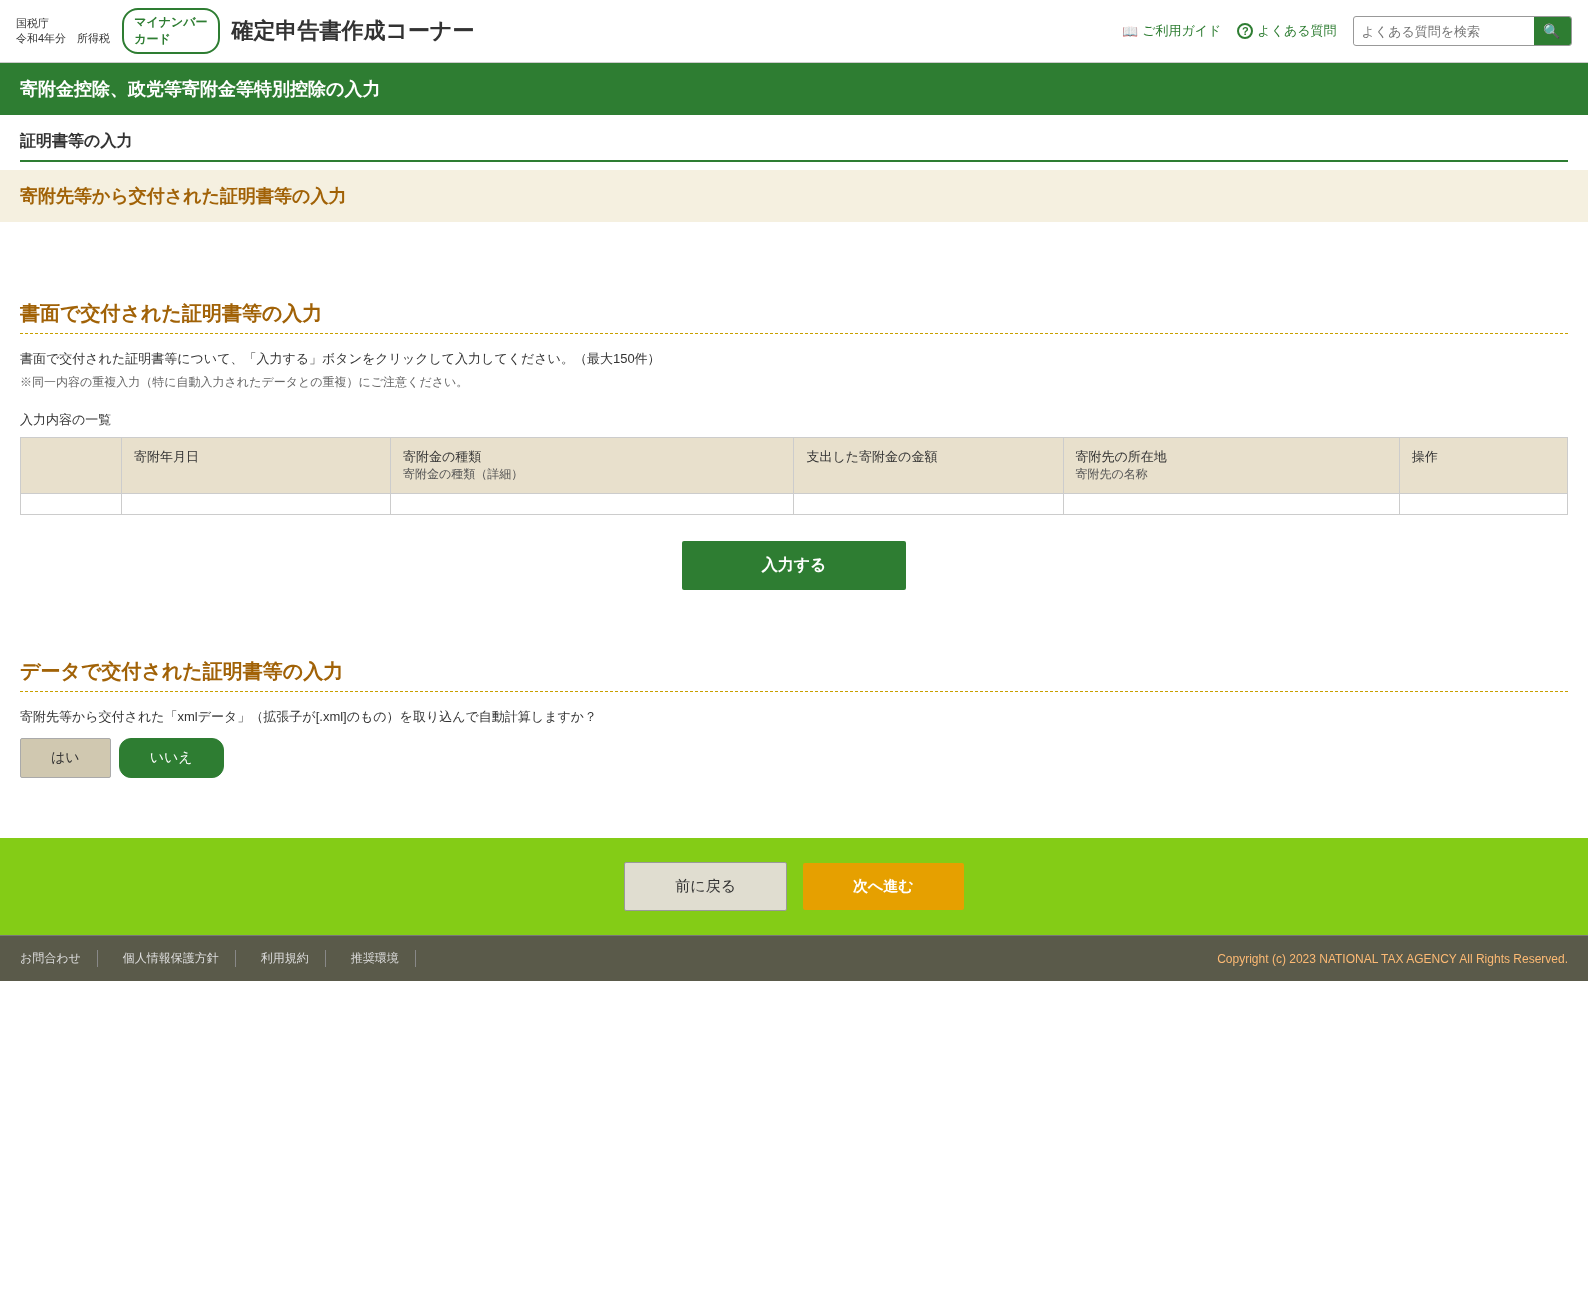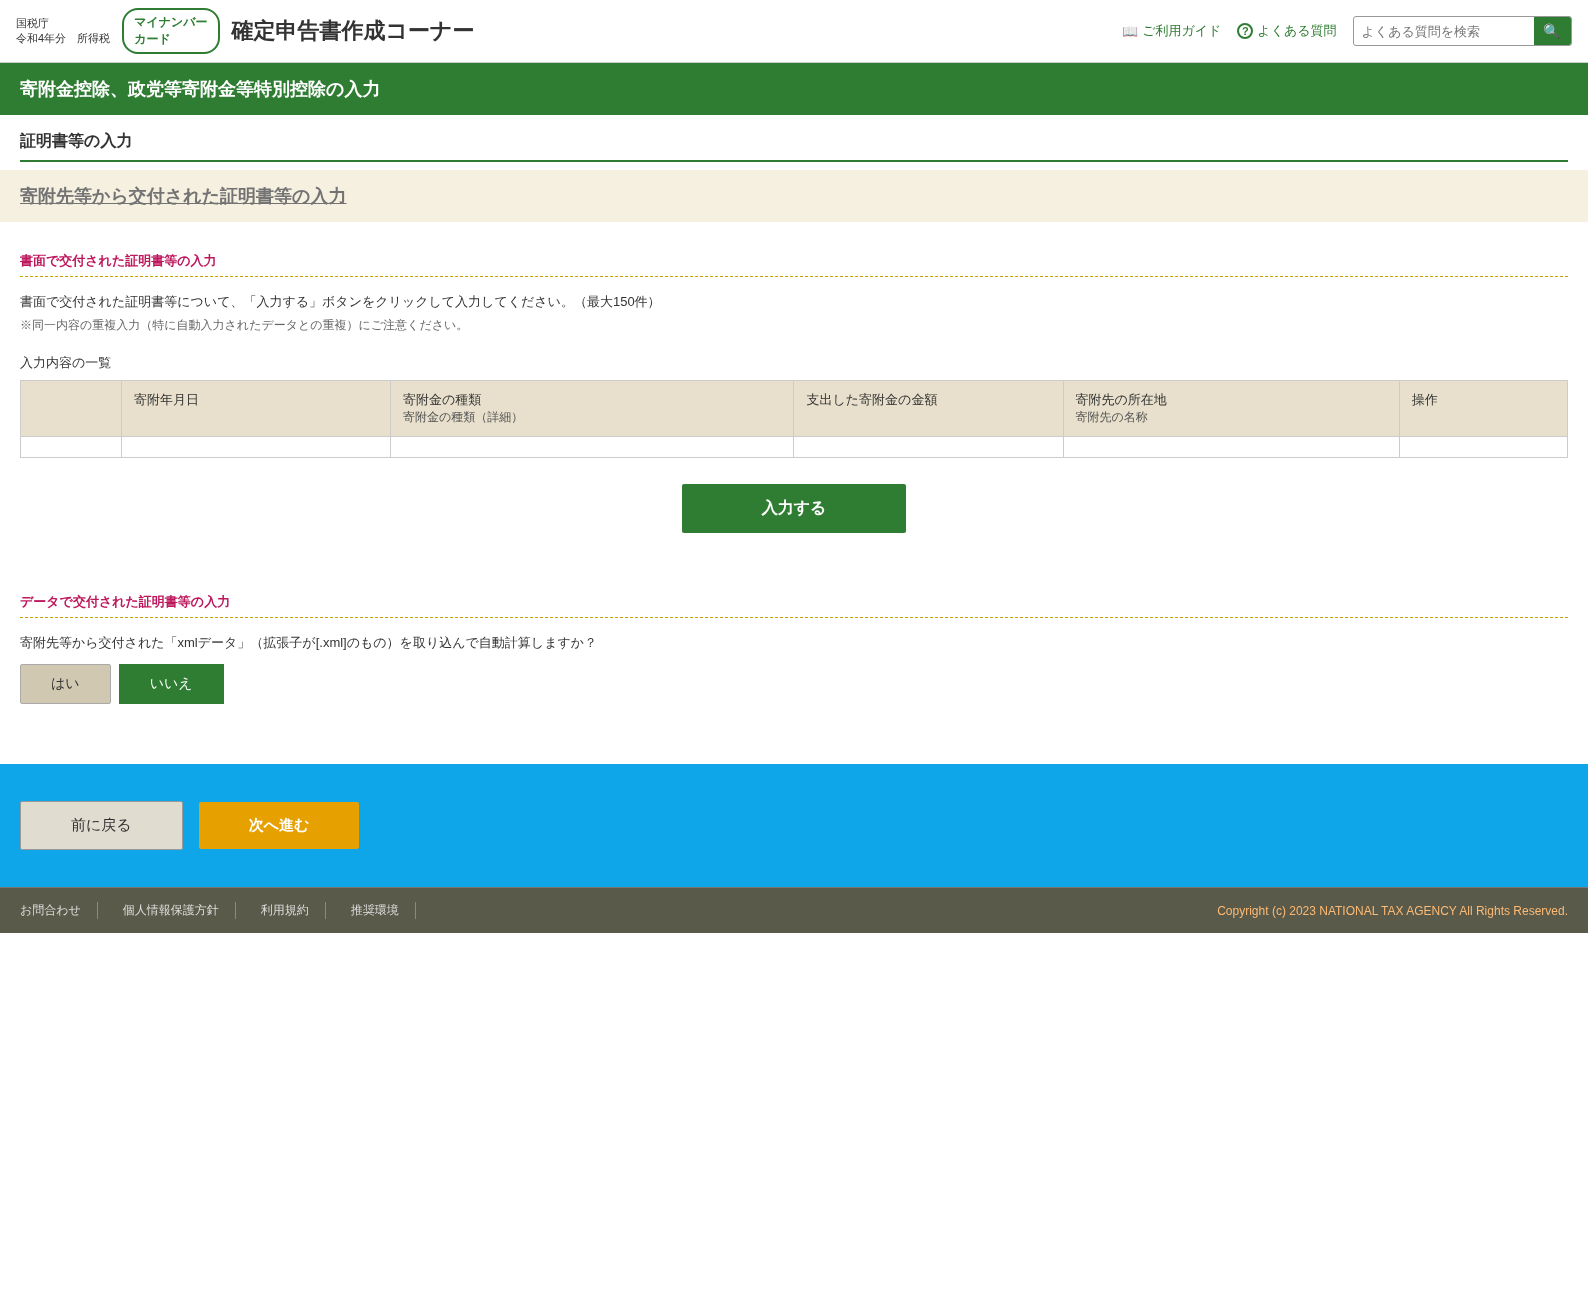--- a/index.html
+++ b/index.html
@@ -19,28 +19,28 @@
     
     .page-title-bar { background: #2e7d32; padding: 14px 20px; }
     .page-title-bar h1 { color: #fff; font-size: 18px; font-weight: bold; }
 
     
     .section-header { padding: 16px 20px 8px; }
     .section-header h2 { font-size: 16px; color: #333; font-weight: bold; border-bottom: 2px solid #2e7d32; padding-bottom: 8px; }
 
     
     .sub-section-heading { background: #f5f0e0; padding: 14px 20px; }
-    .sub-section-heading h2 { font-size: 18px; font-weight: bold; color: #737373; text-decoration: underline; }
+    .sub-section-heading h2 { font-size: 18px; font-weight: bold; color: #a16207; }
 
     
     .main-content { padding: 30px 20px 20px; }
 
     
     .content-section { margin-bottom: 40px; }
-    .content-section-title { font-size: 13px; font-weight: bold; color: #be185d; padding-bottom: 6px; border-bottom: 1px dashed #c8a000; margin-bottom: 16px; }
+    .content-section-title { font-size: 20px; font-weight: bold; color: #a16207; padding-bottom: 6px; border-bottom: 1px dashed #c8a000; margin-bottom: 16px; margin-top: 48px; }
 
     .description { font-size: 13px; color: #333; margin-bottom: 6px; }
     .note { font-size: 12px; color: #666; margin-bottom: 20px; }
 
     .list-label { font-size: 13px; color: #333; margin-bottom: 8px; }
 
     
     .data-table { width: 100%; border-collapse: collapse; margin-bottom: 16px; }
     .data-table th { background: #e8e0cc; border: 1px solid #ccc; padding: 10px 12px; font-size: 13px; font-weight: normal; text-align: left; vertical-align: top; }
     .data-table th.num-col { width: 60px; }
@@ -52,24 +52,24 @@
     .data-table td { border: 1px solid #ccc; padding: 10px 12px; font-size: 13px; }
     .th-sub { font-size: 12px; color: #555; }
 
     
     .enter-btn-wrapper { text-align: center; padding: 10px 0 20px; }
     .enter-btn { background: #2e7d32; color: #fff; border: none; padding: 14px 80px; font-size: 16px; font-weight: bold; cursor: pointer; border-radius: 2px; }
 
     
     .yn-buttons { display: flex; gap: 8px; margin-top: 12px; }
     .yn-btn-yes { background: #d0c8b0; color: #333; border: 1px solid #aaa; padding: 10px 30px; font-size: 14px; cursor: pointer; border-radius: 2px; }
-    .yn-btn-no { background: #2e7d32; color: #fff; border: 1px solid #2e7d32; padding: 10px 30px; font-size: 14px; cursor: pointer; border-radius: 0; font-family: Liberation Serif, serif; }
+    .yn-btn-no { background: #2e7d32; color: #fff; border: 1px solid #2e7d32; padding: 10px 30px; font-size: 14px; cursor: pointer; border-radius: 12px; font-family: Liberation Serif, serif; }
 
     
-    .footer-nav { background: #0ea5e9; padding: 37px 20px; display: flex; justify-content: flex-start; align-items: center; gap: 16px; }
+    .footer-nav { background: #84cc16; padding: 24px 20px; display: flex; justify-content: center; align-items: center; gap: 16px; }
     .back-btn { background: #e0ddd0; color: #333; border: 1px solid #999; padding: 14px 50px; font-size: 15px; cursor: pointer; border-radius: 2px; }
     .next-btn { background: #e6a000; color: #fff; border: none; padding: 14px 50px; font-size: 15px; font-weight: bold; cursor: pointer; border-radius: 2px; }
 
     
     .footer-links { background: #5a5a4a; padding: 14px 20px; display: flex; align-items: center; gap: 9px; border-top: 1px solid #777; }
     .footer-links a { color: #ddd; text-decoration: none; font-size: 12px; padding: 0 16px; border-right: 1px solid #888; }
     .footer-links a:first-child { padding-left: 0; }
     .footer-copyright { margin-left: auto; color: #fdba74; font-size: 12px; }
     .icon-q { display: inline-block; width: 16px; height: 16px; border-radius: 50%; border: 2px solid #2e7d32; text-align: center; line-height: 12px; font-size: 11px; color: #2e7d32; font-weight: bold; }
   </style>

